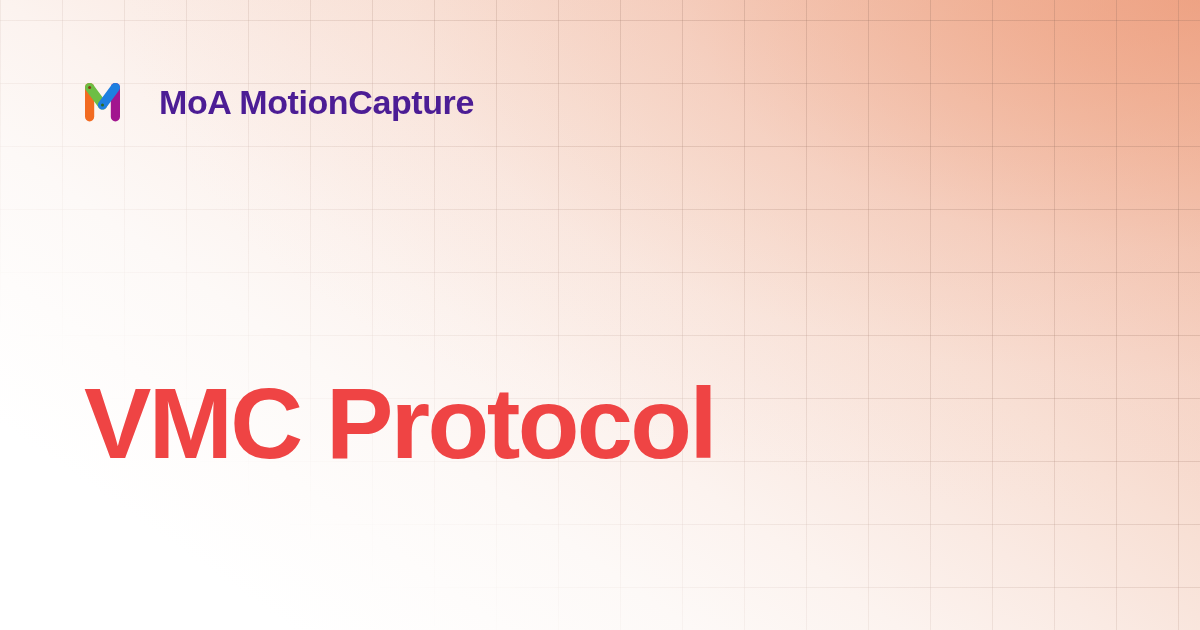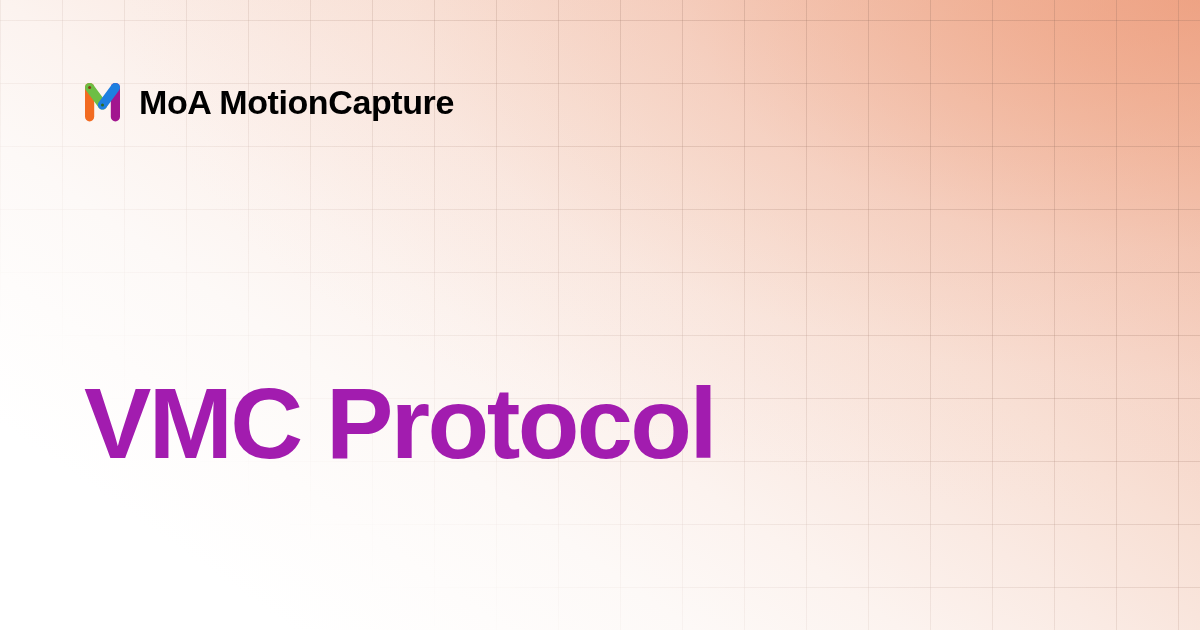--- a/index.html
+++ b/index.html
@@ -96,33 +96,34 @@
   }
   .brand-logo {
     width: 35px;
     height: 40px;
     display: block;
     flex: 0 0 auto;
   }
   .brand-name {
     font-size: 34px;
     font-weight: bold;
-    color: #000000;
+    color: #4c1d95;
     letter-spacing: -0.4px;
     line-height: 1;
     white-space: nowrap;
+    margin-left: 20px;
   }
 
   .headline {
     position: absolute;
     left: 84px;
     top: 373px;
     font-size: 101px;
     font-weight: bold;
-    color: #a21caf;
+    color: #ef4444;
     letter-spacing: -2.6px;
     line-height: 1;
     white-space: nowrap;
   }
 
   .subheadline {
     position: absolute;
     left: 84px;
     top: 507px;
     font-size: 35px;

